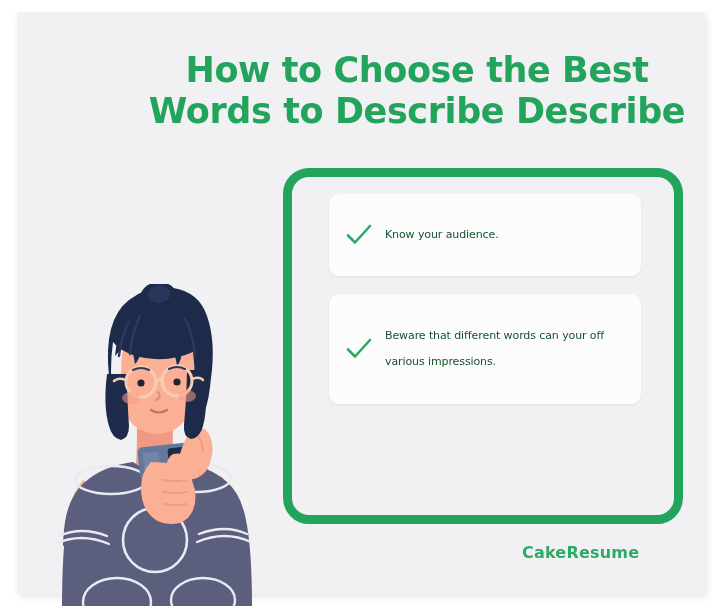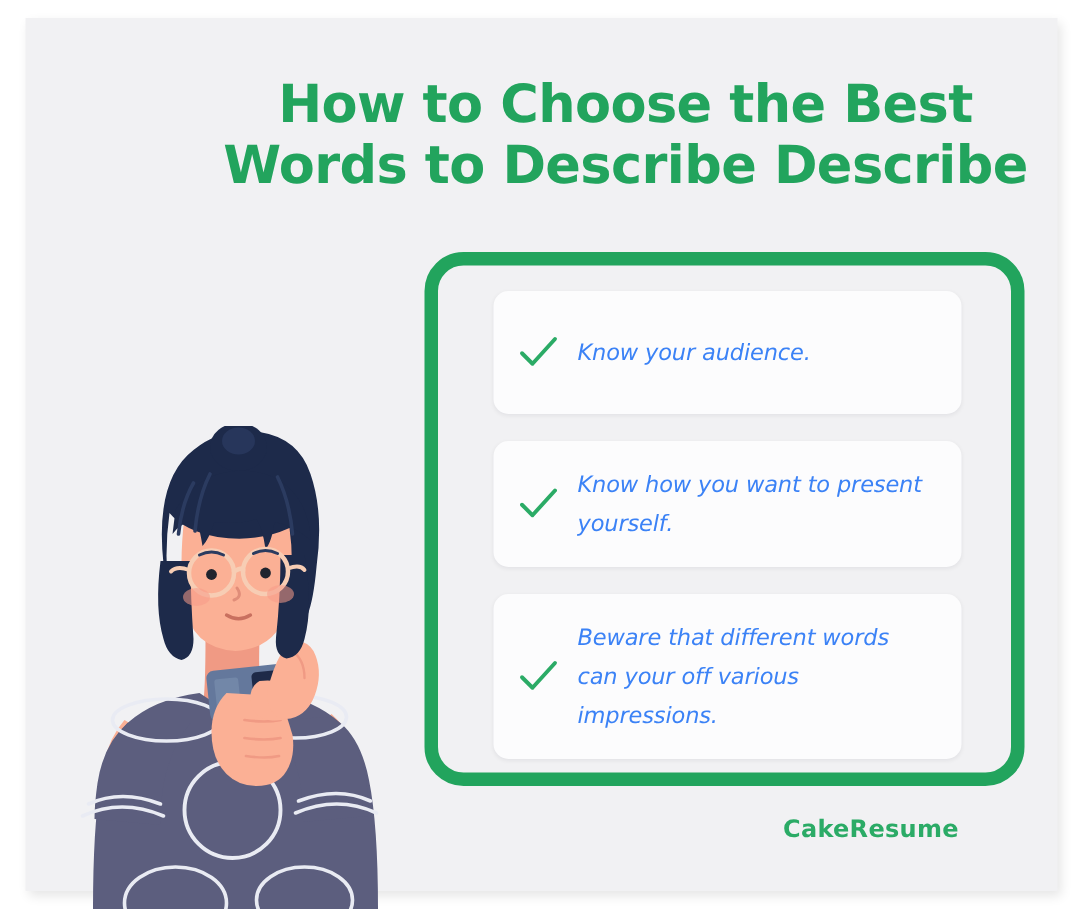--- a/index.html
+++ b/index.html
@@ -88,25 +88,24 @@
     height: 28px;
     margin-right: 12px;
     display: flex;
     align-items: center;
     justify-content: center;
   }
   .check-icon svg { display: block; }
 
   .card-text {
     font-family: "DejaVu Sans", sans-serif;
-    font-size: 15px;
+    font-size: 11px;
     line-height: 26px;
-    color: #3b82f6;
+    color: #14532d;
     letter-spacing: -0.1px;
-    font-style: italic;
   }
 
   
   .brand {
     position: absolute;
     left: 505px;
     top: 531px;
     font-family: "DejaVu Sans", sans-serif;
     font-size: 16px;
     font-weight: bold;
@@ -142,28 +141,20 @@
 
       <div class="card c1">
         <span class="check-icon">
           <svg width="26" height="22" viewBox="0 0 26 22">
             <path d="M2 11.5 L9 18.5 L24 2" fill="none" stroke="#2bab66" stroke-width="2.6" stroke-linecap="round" stroke-linejoin="round"></path>
           </svg>
         </span>
         <span class="card-text">Know your audience.</span>
       </div>
 
-      <div class="card c2">
-        <span class="check-icon">
-          <svg width="26" height="22" viewBox="0 0 26 22">
-            <path d="M2 11.5 L9 18.5 L24 2" fill="none" stroke="#2bab66" stroke-width="2.6" stroke-linecap="round" stroke-linejoin="round"></path>
-          </svg>
-        </span>
-        <span class="card-text">Know how you want to present yourself.</span>
-      </div>
 
       <div class="card c3">
         <span class="check-icon">
           <svg width="26" height="22" viewBox="0 0 26 22">
             <path d="M2 11.5 L9 18.5 L24 2" fill="none" stroke="#2bab66" stroke-width="2.6" stroke-linecap="round" stroke-linejoin="round"></path>
           </svg>
         </span>
         <span class="card-text">Beware that different words can your off various impressions.</span>
       </div>
 

